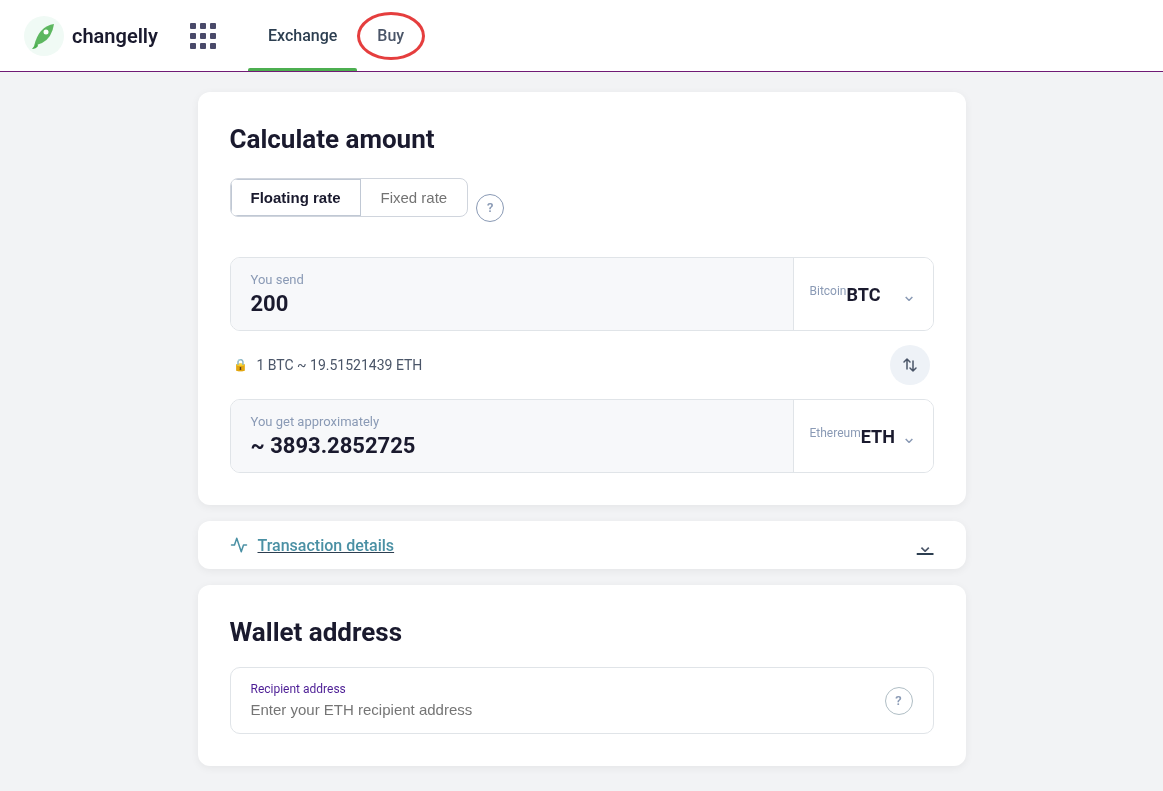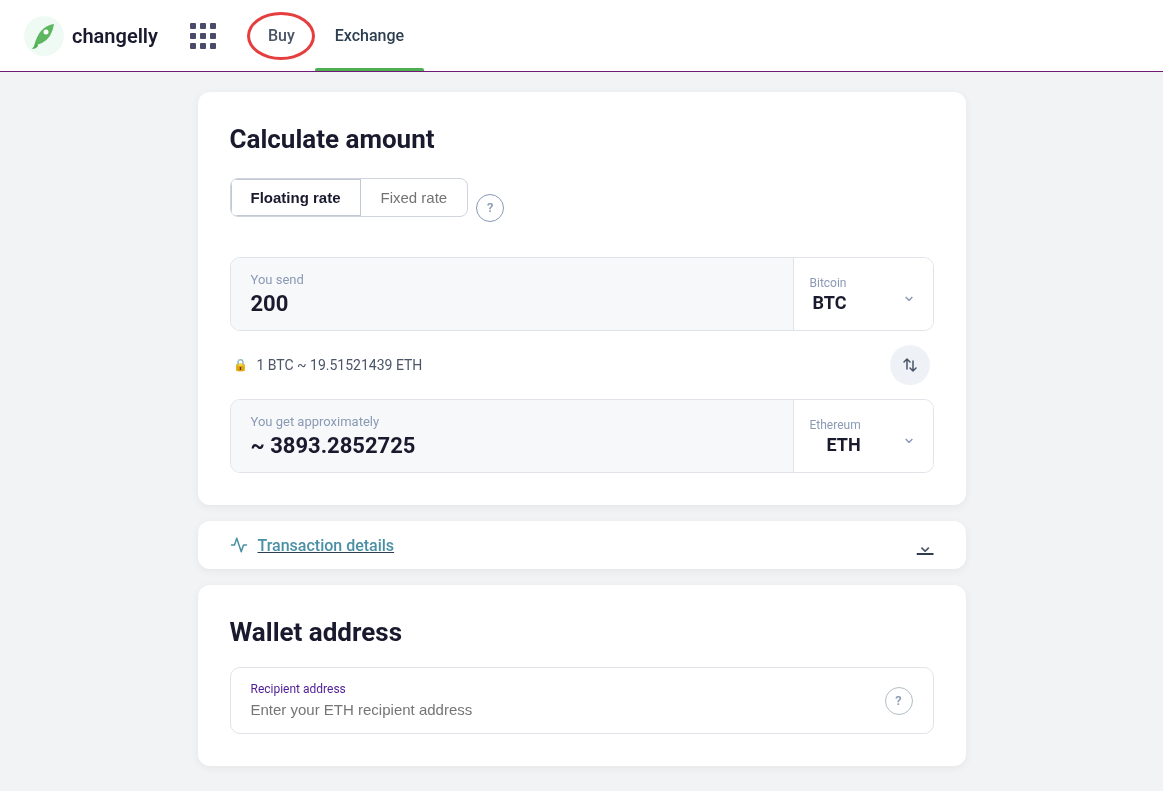--- a/index.html
+++ b/index.html
@@ -193,22 +193,21 @@
       border-left: 1px solid #e0e4e8;
       padding: 14px 16px;
       display: flex;
       align-items: center;
       justify-content: space-between;
       cursor: pointer;
       background: #fff;
     }
     .currency-info {
       display: flex;
-      flex-direction: column;
-      align-items: flex-end;
+      flex-direction: row;
     }
     .currency-name {
       font-size: 12px;
       color: #8a9ab5;
       margin-bottom: 2px;
     }
     .currency-symbol {
       font-size: 18px;
       font-weight: 700;
       color: #1a1a2e;
@@ -339,26 +338,26 @@
       <span></span>
     <span></span>
       <span></span>
       <span></span>
     <span></span>
       <span></span>
       <span></span>
   </div>
 
   <nav class="nav">
+    <a class="nav-item active">
+      <span>Exchange</span>
+    </a>
     <a class="nav-item buy-highlighted" style="position:relative;">
       <span>Buy</span>
       <div class="buy-circle"></div>
-    </a>
-    <a class="nav-item active">
-      <span>Exchange</span>
     </a>
   </nav>
 </header>
 
 <main class="main">
 
   <div class="card">
     <h2 class="card-title">Calculate amount</h2>
 
     <div style="display:flex; align-items:center; margin-bottom:20px;">

